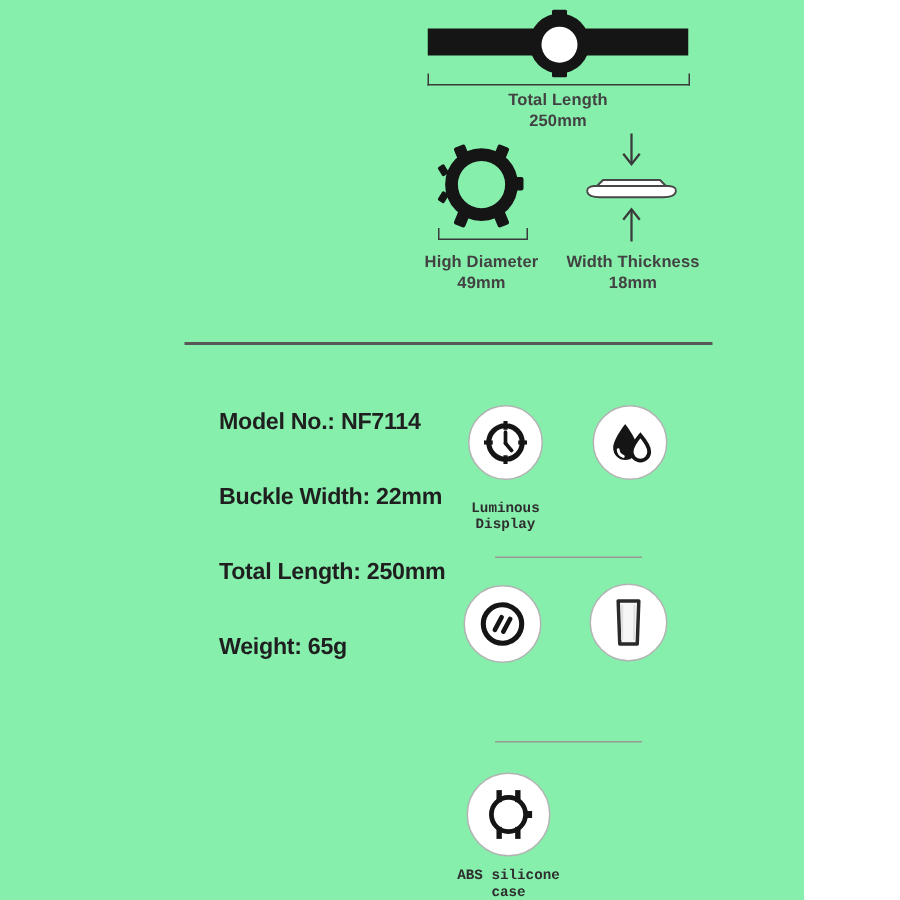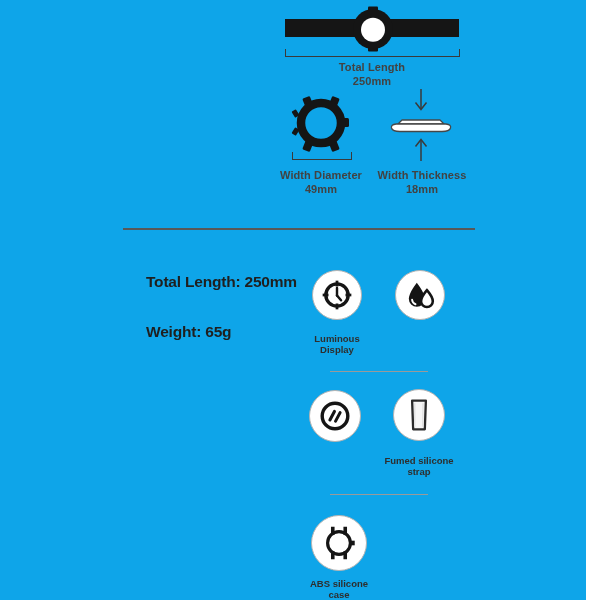--- a/index.html
+++ b/index.html
@@ -1,16 +1,16 @@
 <!DOCTYPE html>
 <html><head>
 <meta charset="utf-8">
 <style>
   html,body{margin:0;padding:0;background:#fff;}
-  #page{position:relative;width:586px;height:600px;background:#0ea5e9;overflow:hidden;
+  #page{position:relative;width:536px;height:600px;background:#86efac;overflow:hidden;
         font-family:"Liberation Sans","DejaVu Sans",sans-serif;}
 
   .abs{position:absolute;}
 
   
   .bracket{position:absolute;border-left:1.4px solid #3a3a3a;border-right:1.4px solid #3a3a3a;
            border-bottom:1.4px solid #3a3a3a;}
   .diag-label{position:absolute;text-align:center;font-size:11px;line-height:13.5px;
               font-weight:600;color:#424242;letter-spacing:.1px;}
 
@@ -20,21 +20,21 @@
   
   .spec-list{position:absolute;left:146px;top:257px;width:190px;}
   .spec-row{height:50px;display:flex;align-items:center;font-size:15.5px;font-weight:700;
             color:#1f1f1f;letter-spacing:-0.2px;white-space:nowrap;}
 
   
   .icon-circle{position:absolute;border:1px solid #b3b3b3;border-radius:50%;background:#fff;
                display:flex;align-items:center;justify-content:center;box-sizing:border-box;}
   .feat-label{position:absolute;text-align:center;font-size:9.5px;line-height:11px;
               font-weight:700;color:#2e2e2e;}
-  .feat-label span{display:block;}
+  .feat-label span{display:block;font-family:Liberation Mono, monospace;}
   .feat-divider{position:absolute;left:330px;width:98px;height:1px;background:#9a9a9a;}
 </style>
 </head>
 <body>
 
 <div id="page">
 
   <div class="abs" style="left:285px;top:6px;width:174px;height:44px;">
     <svg width="174" height="46" viewBox="0 0 174 46">
       <rect x="0" y="13" width="174" height="18" fill="#151515"></rect>
@@ -57,21 +57,21 @@
       <rect x="13" y="44" width="8" height="11" rx="1.5" fill="#151515" transform="rotate(22 17 49.5)"></rect>
       <rect x="39" y="44" width="8" height="11" rx="1.5" fill="#151515" transform="rotate(-22 43 49.5)"></rect>
       <rect x="52" y="22" width="6" height="9" rx="1.5" fill="#151515"></rect>
       <rect x="2" y="14" width="5" height="7" rx="1" fill="#151515" transform="rotate(-32 4.5 17.5)"></rect>
       <rect x="2" y="32" width="5" height="7" rx="1" fill="#151515" transform="rotate(32 4.5 35.5)"></rect>
       <circle cx="30" cy="27" r="20" fill="none" stroke="#151515" stroke-width="8.5"></circle>
     </svg>
   </div>
   <div class="bracket" style="left:292px;top:152px;width:58px;height:7px;"></div>
   <div class="diag-label" style="left:271px;top:169px;width:100px;">
-    <span>Width Diameter</span><br>
+    <span>High Diameter</span><br>
     <span>49mm</span>
   </div>
 
   <div class="abs" style="left:388px;top:88px;width:66px;height:74px;">
     <svg width="66" height="74" viewBox="0 0 66 74">
       <line x1="33" y1="1" x2="33" y2="21" stroke="#3a3a3a" stroke-width="1.5"></line>
       <polyline points="27.5,14.5 33,21.5 38.5,14.5" fill="none" stroke="#3a3a3a" stroke-width="1.5"></polyline>
       <path d="M14 32 L52 32 L56 36 L10 36 Z" fill="#fff" stroke="#474747" stroke-width="1.3" stroke-linejoin="round"></path>
       <path d="M8 36 L58 36 Q63.5 36.5 62.5 40 Q61.5 43.5 54 43.5 L12 43.5 Q4.5 43.5 3.5 40 Q2.8 36.5 8 36 Z" fill="#fff" stroke="#474747" stroke-width="1.3" stroke-linejoin="round"></path>
       <line x1="33" y1="52.5" x2="33" y2="73" stroke="#3a3a3a" stroke-width="1.5"></line>
@@ -79,20 +79,22 @@
     </svg>
   </div>
   <div class="diag-label" style="left:372px;top:169px;width:100px;">
     <span>Width Thickness</span><br>
     <span>18mm</span>
   </div>
 
   <div class="main-divider"></div>
 
   <div class="spec-list">
+    <div class="spec-row">Model No.: NF7114</div>
+    <div class="spec-row">Buckle Width: 22mm</div>
     <div class="spec-row">Total Length: 250mm</div>
     <div class="spec-row">Weight: 65g</div>
   </div>
 
   <div class="icon-circle" style="left:312px;top:270px;width:50px;height:50px;">
     <svg width="34" height="34" viewBox="0 0 32 32">
       <circle cx="16" cy="16" r="10.5" fill="none" stroke="#151515" stroke-width="3.2"></circle>
       <line x1="16" y1="2.5" x2="16" y2="8" stroke="#151515" stroke-width="2.6"></line>
       <line x1="16" y1="24" x2="16" y2="29.5" stroke="#151515" stroke-width="2.6"></line>
       <line x1="2.5" y1="16" x2="8" y2="16" stroke="#151515" stroke-width="2.6"></line>
@@ -124,24 +126,20 @@
     </svg>
   </div>
 
   <div class="icon-circle" style="left:393px;top:389px;width:52px;height:52px;">
     <svg width="34" height="36" viewBox="0 0 30 34">
       <path d="M8.5 3.5 L21.5 3.5 L20.5 30.5 L9.5 30.5 Z" fill="#f6f6f6" stroke="#2a2a2a" stroke-width="2.2" stroke-linejoin="round"></path>
       <path d="M11 6 L11 28" stroke="#e2e2e2" stroke-width="1.4"></path>
       <path d="M18.8 6 L18.5 28" stroke="#e2e2e2" stroke-width="1.4"></path>
     </svg>
   </div>
-  <div class="feat-label" style="left:369px;top:455px;width:100px;">
-    <span>Fumed silicone</span>
-    <span>strap</span>
-  </div>
 
   <div class="feat-divider" style="top:494px;"></div>
 
   <div class="icon-circle" style="left:311px;top:515px;width:56px;height:56px;">
     <svg width="38" height="38" viewBox="0 0 36 36">
       <rect x="10.4" y="2.6" width="3.4" height="7.6" fill="#151515"></rect>
       <rect x="22.2" y="2.6" width="3.4" height="7.6" fill="#151515"></rect>
       <rect x="10.4" y="25.8" width="3.4" height="7.6" fill="#151515"></rect>
       <rect x="22.2" y="25.8" width="3.4" height="7.6" fill="#151515"></rect>
       <rect x="29.3" y="15.8" width="3.6" height="4.4" fill="#151515"></rect>

